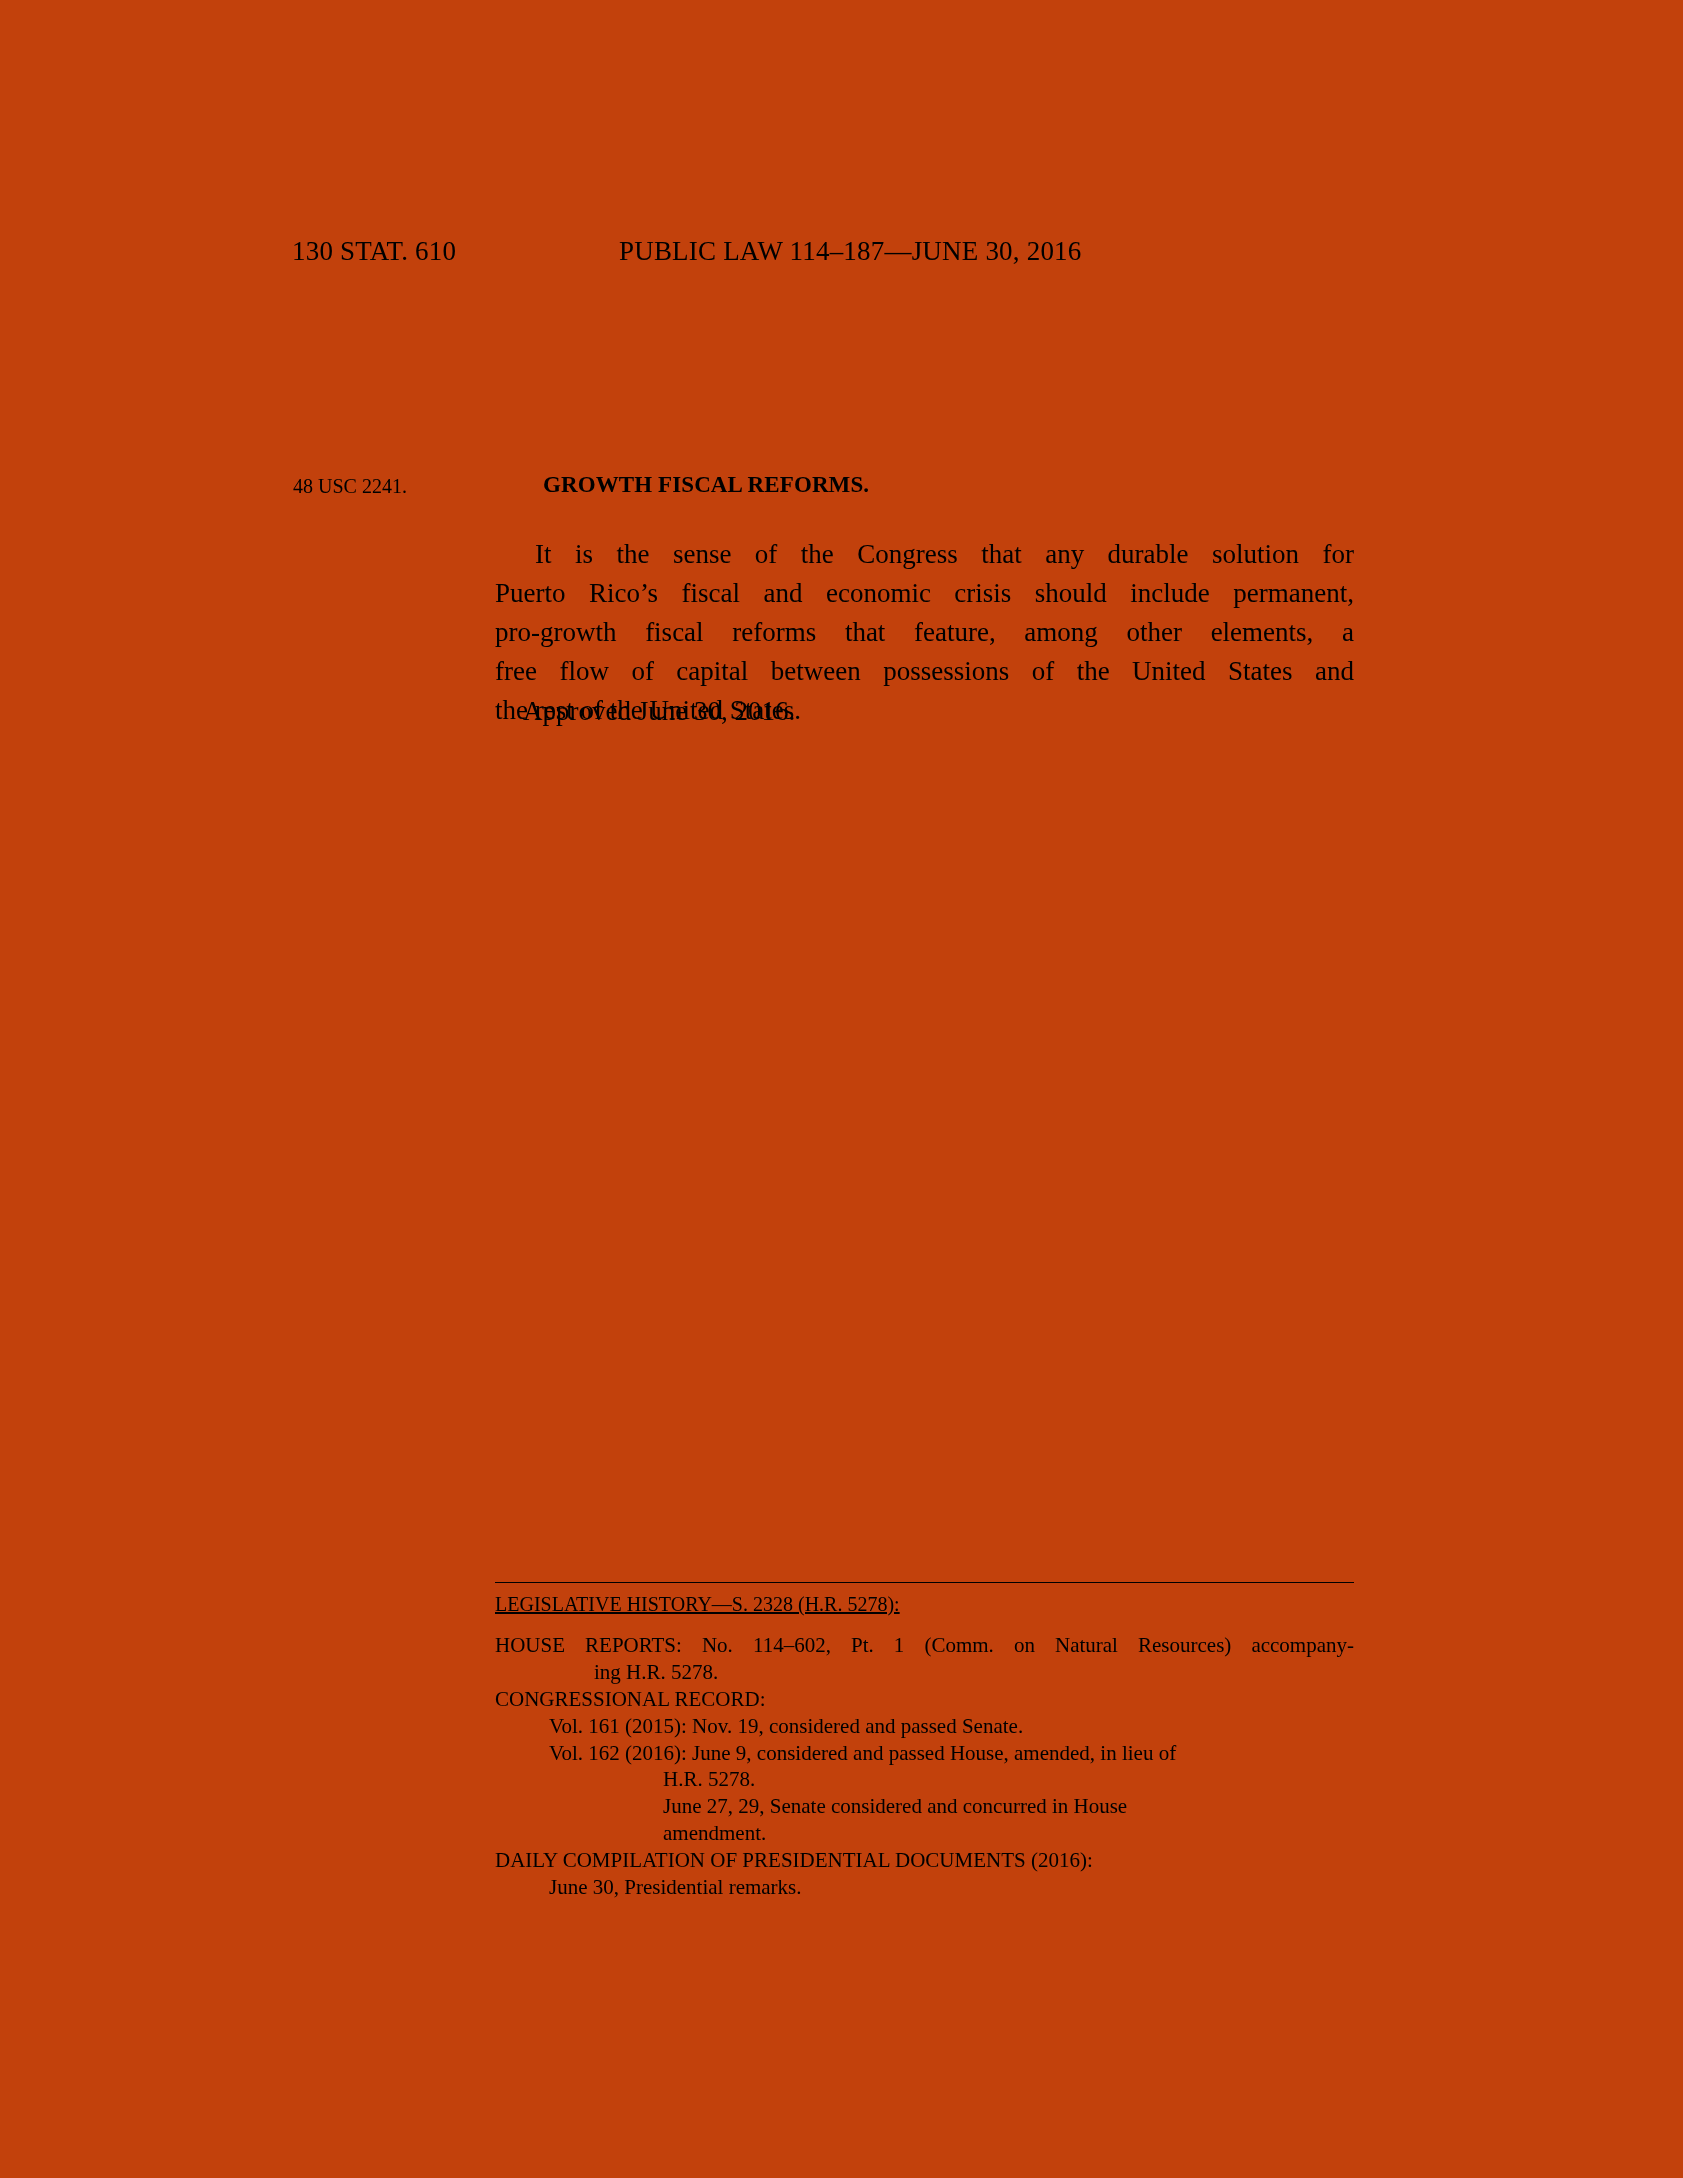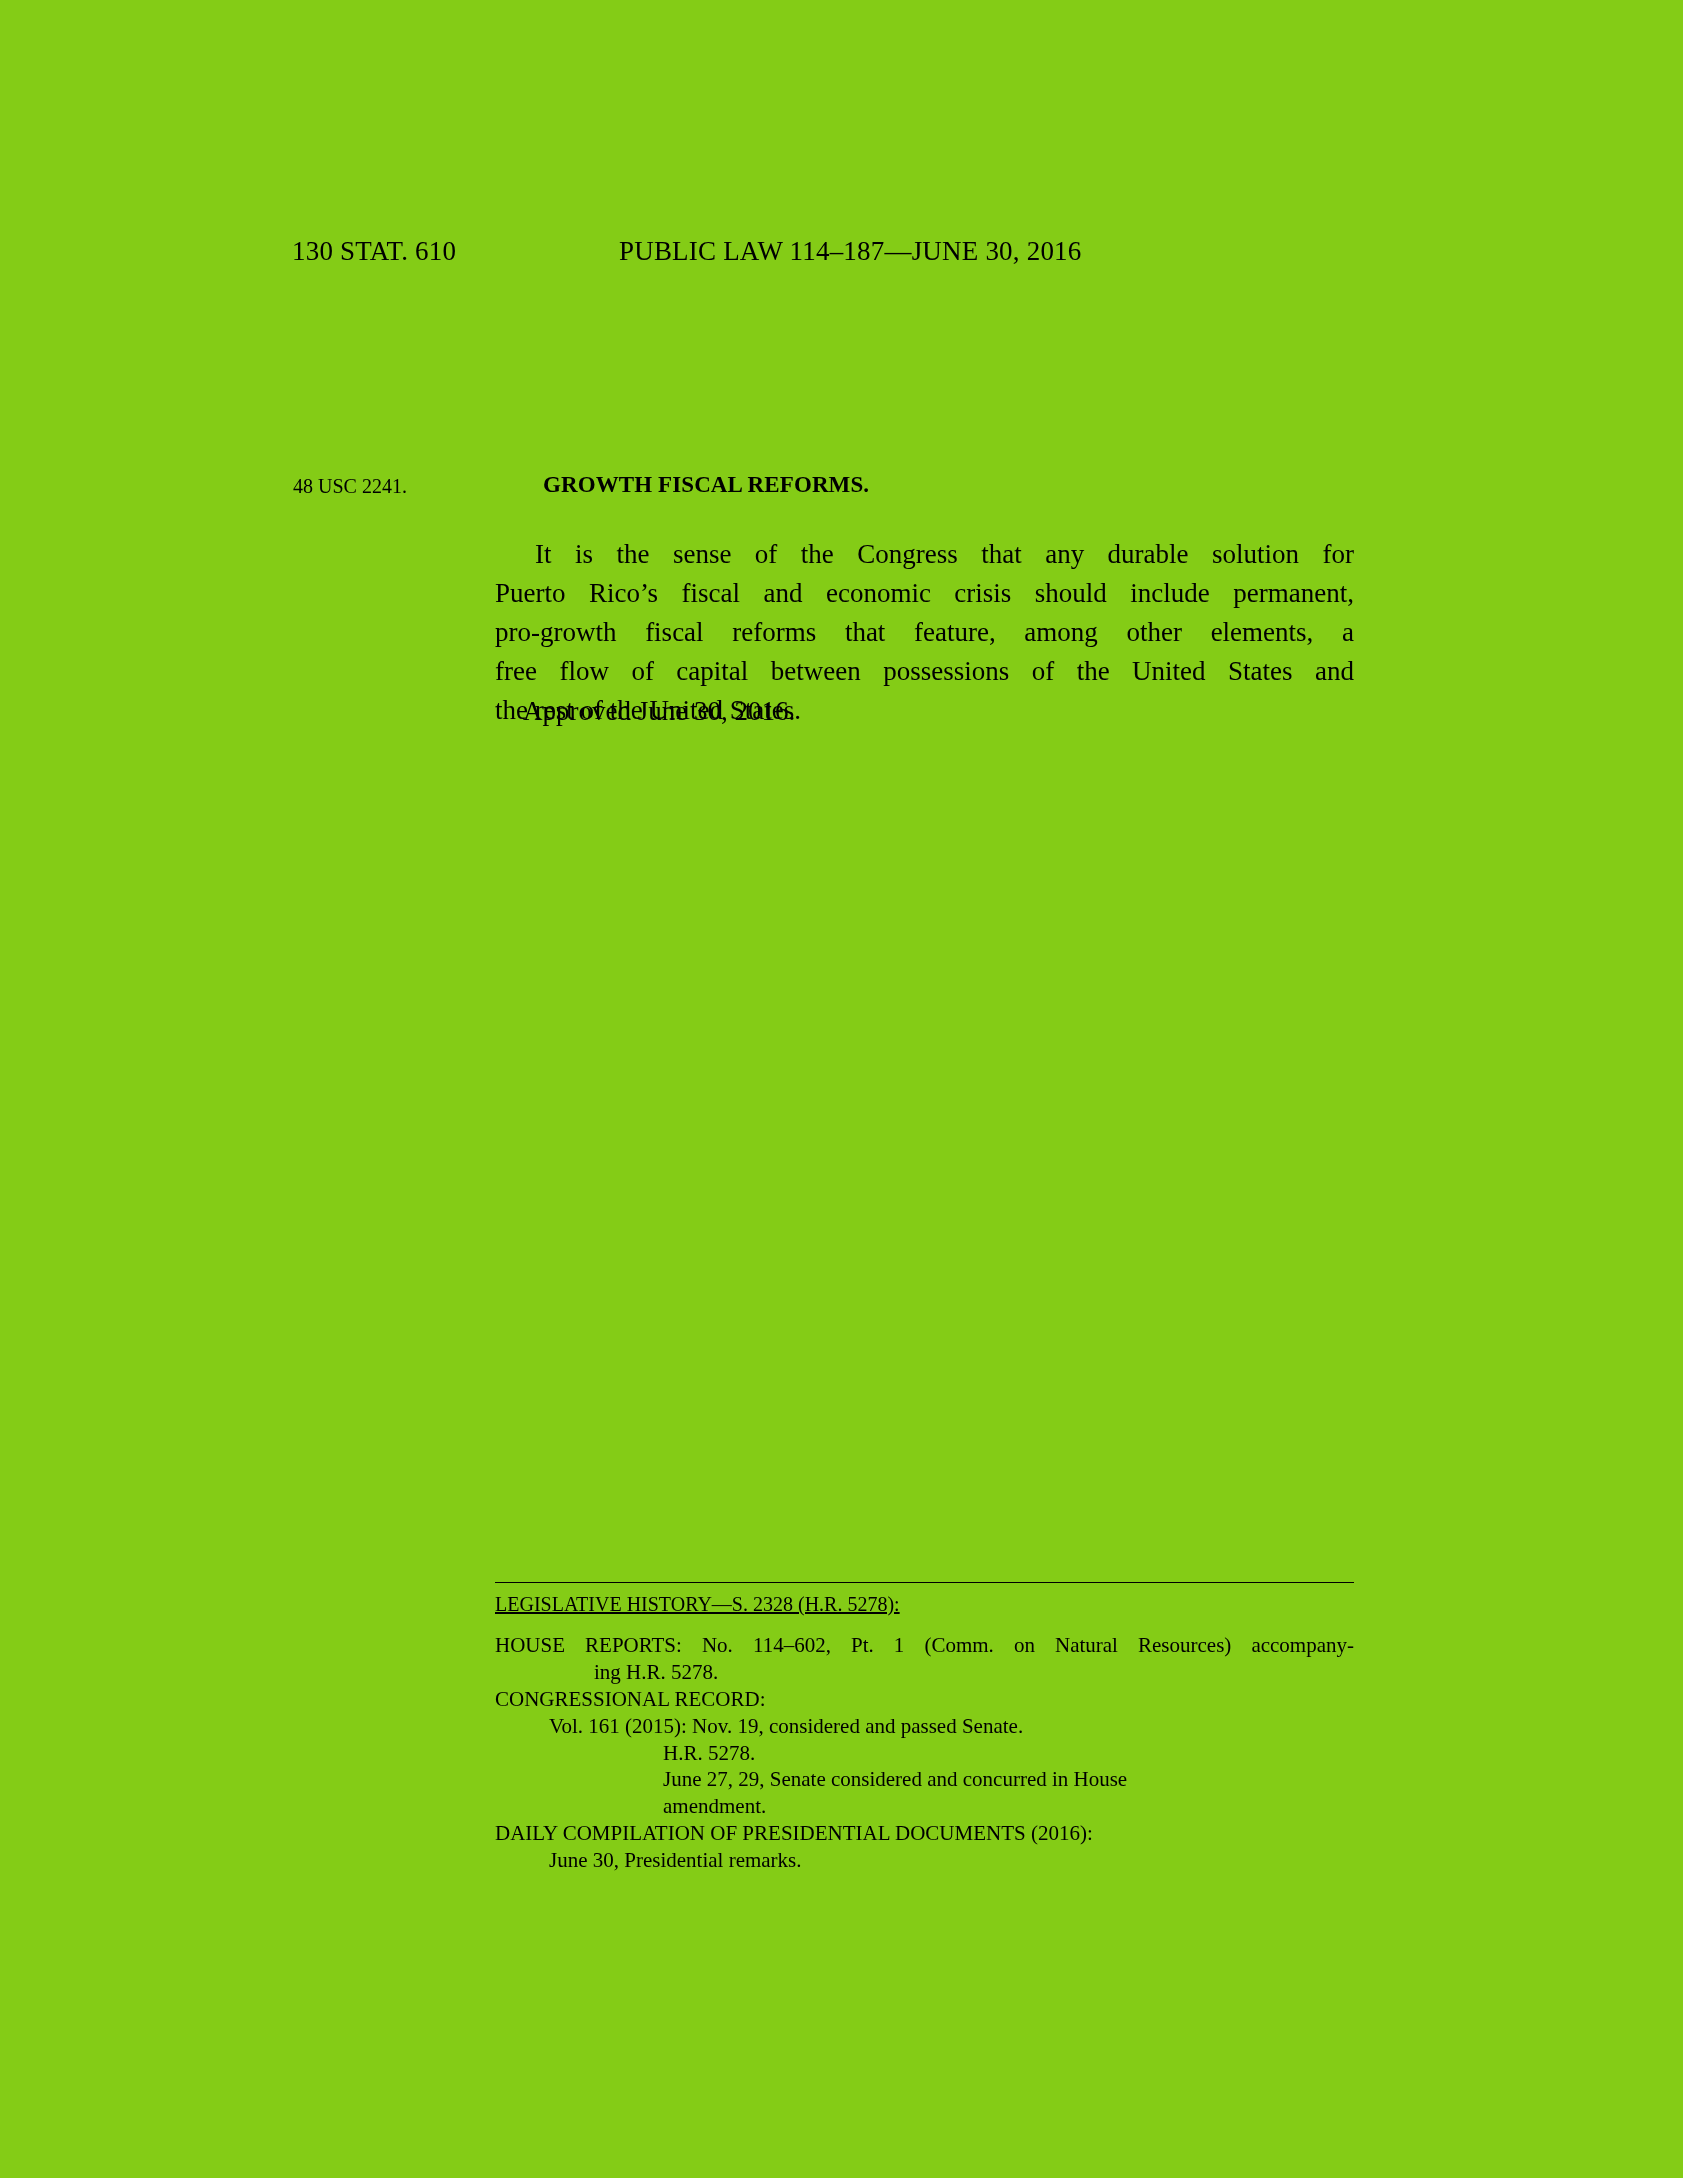--- a/index.html
+++ b/index.html
@@ -12,21 +12,21 @@
     height: 2178px;
     font-family: "Liberation Serif", serif;
     color: #000000;
     position: relative;
   }
   .page {
     position: absolute;
     top: 0; left: 0;
     width: 1683px;
     height: 2178px;
-    background: #84cc16;
+    background: #c2410c;
   }
 
   
   .running-head {
     position: absolute;
     top: 236px;
     left: 292px;
     width: 1099px;
     font-size: 27px;
     letter-spacing: 0.2px;
@@ -188,20 +188,21 @@
   <div class="approved">Approved June 30, 2016.</div>
 
   <div class="leghist">
     <div class="rule"></div>
     <span class="lh-title">LEGISLATIVE HISTORY—S. 2328 (H.R. 5278):</span>
     <div class="lh-block">
       <span class="lh-row house-reports">HOUSE REPORTS: No. 114–602, Pt. 1 (Comm. on Natural Resources) accompany-</span>
       <span class="lh-row hr-hang">ing H.R. 5278.</span>
       <span class="lh-row ind-1">CONGRESSIONAL RECORD:</span>
       <span class="lh-row ind-2">Vol. 161 (2015): Nov. 19, considered and passed Senate.</span>
+      <span class="lh-row ind-2">Vol. 162 (2016): June 9, considered and passed House, amended, in lieu of</span>
       <span class="lh-row ind-3">H.R. 5278.</span>
       <span class="lh-row ind-3">June 27, 29, Senate considered and concurred in House</span>
       <span class="lh-row ind-3">amendment.</span>
       <span class="lh-row ind-1">DAILY COMPILATION OF PRESIDENTIAL DOCUMENTS (2016):</span>
       <span class="lh-row ind-2">June 30, Presidential remarks.</span>
     </div>
   </div>
 
 </div>
 

